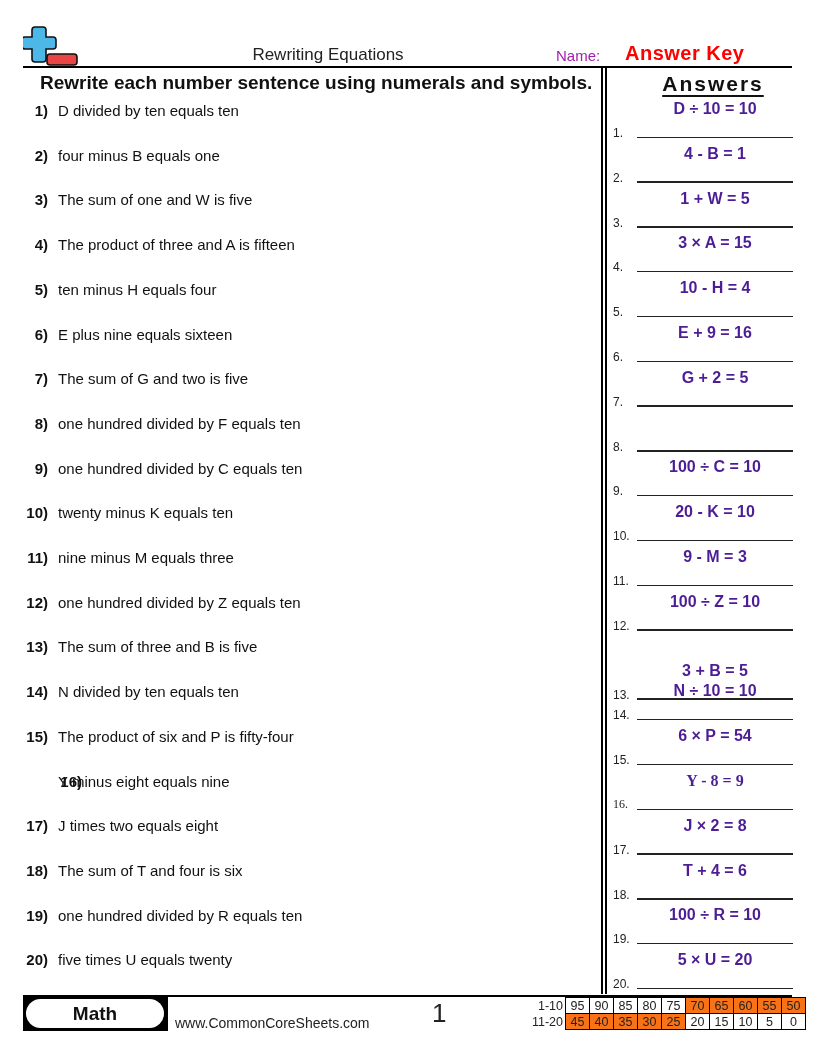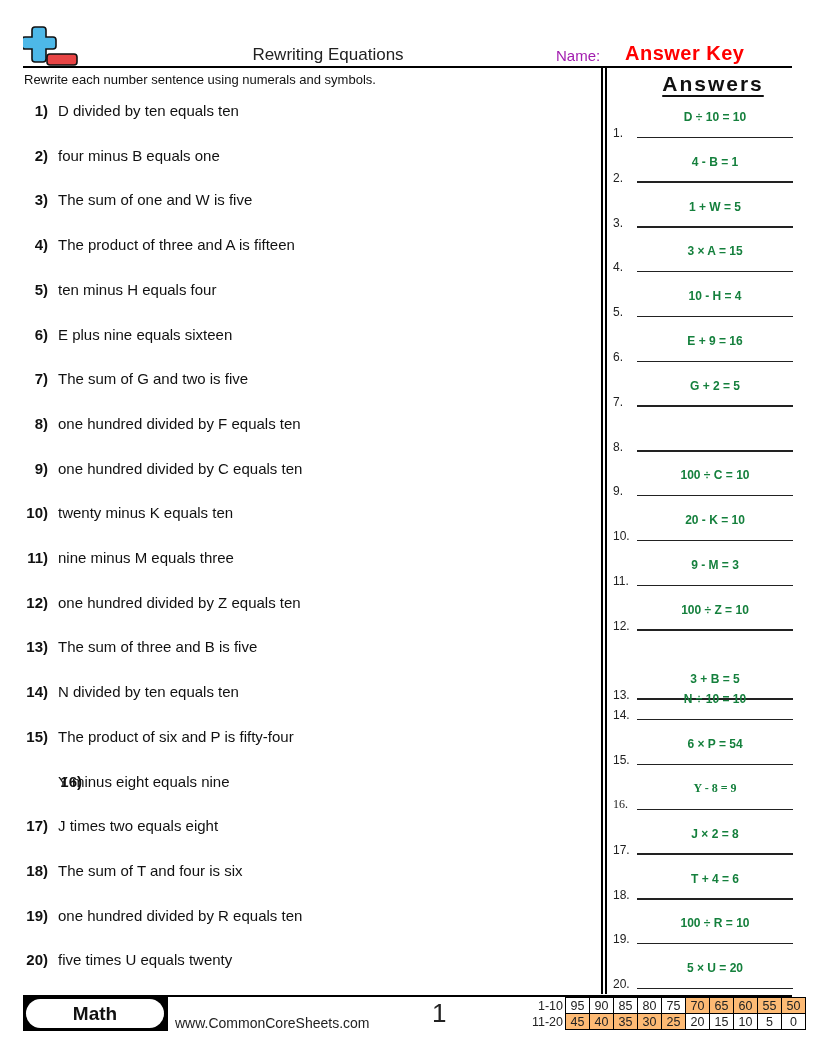--- a/index.html
+++ b/index.html
@@ -2,40 +2,40 @@
 <html><head>
 <meta charset="utf-8">
 <style>
   html, body { margin:0; padding:0; background:#fff; }
   body { width:816px; height:1056px; position:relative; font-family:"Liberation Sans", sans-serif; color:#111; overflow:hidden; }
   .logo { position:absolute; left:23px; top:25px; width:56px; height:42px; }
   .title { position:absolute; left:200px; width:256px; top:45px; text-align:center; font-size:17px; color:#222; }
   .name-label { position:absolute; left:556px; top:47px; font-size:15px; color:#a21caf; }
   .name-value { position:absolute; left:625px; top:42px; font-size:20px; font-weight:bold; color:#f00; letter-spacing:0.5px; }
   .header-rule { position:absolute; left:23px; right:24px; top:66px; height:2px; background:#000; }
-  .instructions { position:absolute; left:24px; top:72px; font-size:13px; font-weight:normal; }
+  .instructions { position:absolute; left:40px; top:72px; font-size:19px; font-weight:bold; }
   .vdiv { position:absolute; left:601px; top:68px; width:6px; height:926px; border-left:2px solid #000; border-right:2px solid #000; box-sizing:border-box; }
   .answers-title { position:absolute; left:610px; width:206px; top:72px; text-align:center; font-size:21px; font-weight:bold; letter-spacing:2px; }
   .answers-title span { text-decoration:underline; text-underline-offset:4px; }
   .q { position:absolute; left:0; height:20px; font-size:15px; }
   .q .num { position:absolute; right:-48px; width:48px; text-align:right; font-weight:bold; }
   .q .txt { position:absolute; left:58px; white-space:nowrap; }
   .a { position:absolute; left:613px; width:180px; height:28px; }
   .a .anum { position:absolute; left:0; bottom:-2px; font-size:12px; color:#222; }
   .a .line { position:absolute; left:24px; right:0; bottom:0; height:1.5px; background:#222; }
-  .a .val { position:absolute; left:24px; right:0; bottom:14px; text-align:center; font-size:12px; font-weight:bold; color:#15803d; }
+  .a .val { position:absolute; left:24px; right:0; bottom:20px; text-align:center; font-size:16px; font-weight:bold; color:#4c1d95; }
   .footer-rule { position:absolute; left:23px; right:24px; top:995px; height:2px; background:#000; }
   .math-badge { position:absolute; left:23px; top:997px; width:145px; height:34px; background:#000; }
   .math-pill { position:absolute; left:3px; top:2px; width:138px; height:29px; background:#fff; border-radius:15px; text-align:center; line-height:29px; font-weight:bold; font-size:19px; }
   .site { position:absolute; left:175px; top:1015px; font-size:14px; color:#222; }
   .page-num { position:absolute; left:432px; top:998px; font-size:26px; color:#222; }
   .score { position:absolute; left:525px; top:997px; border-collapse:collapse; font-size:12.5px; }
   .score td { border:1px solid #000; padding:0; height:15px; width:23px; text-align:center; color:#222; }
   .score td.lbl { border:none; width:38px; text-align:right; padding-right:2px; }
-  .score td.hl { background:#fdba74; }
+  .score td.hl { background:#f97316; }
 </style>
 </head>
 <body>
 
 <svg class="logo" viewBox="0 0 56 42">
   <path d="M12 2 h8 a3 3 0 0 1 3 3 v7 h7 a3 3 0 0 1 3 3 v6 a3 3 0 0 1 -3 3 h-7 v10 a3 3 0 0 1 -3 3 h-8 a3 3 0 0 1 -3 -3 v-10 h-7 a3 3 0 0 1 -3 -3 v-6 a3 3 0 0 1 3 -3 h7 v-7 a3 3 0 0 1 3 -3 z" fill="#4db8e8" stroke="#111" stroke-width="1.6"></path>
   <rect x="24" y="29" width="30" height="11" rx="3" fill="#e84545" stroke="#111" stroke-width="1.6"></rect>
 </svg>
 
 <div class="title">Rewriting Equations</div>

